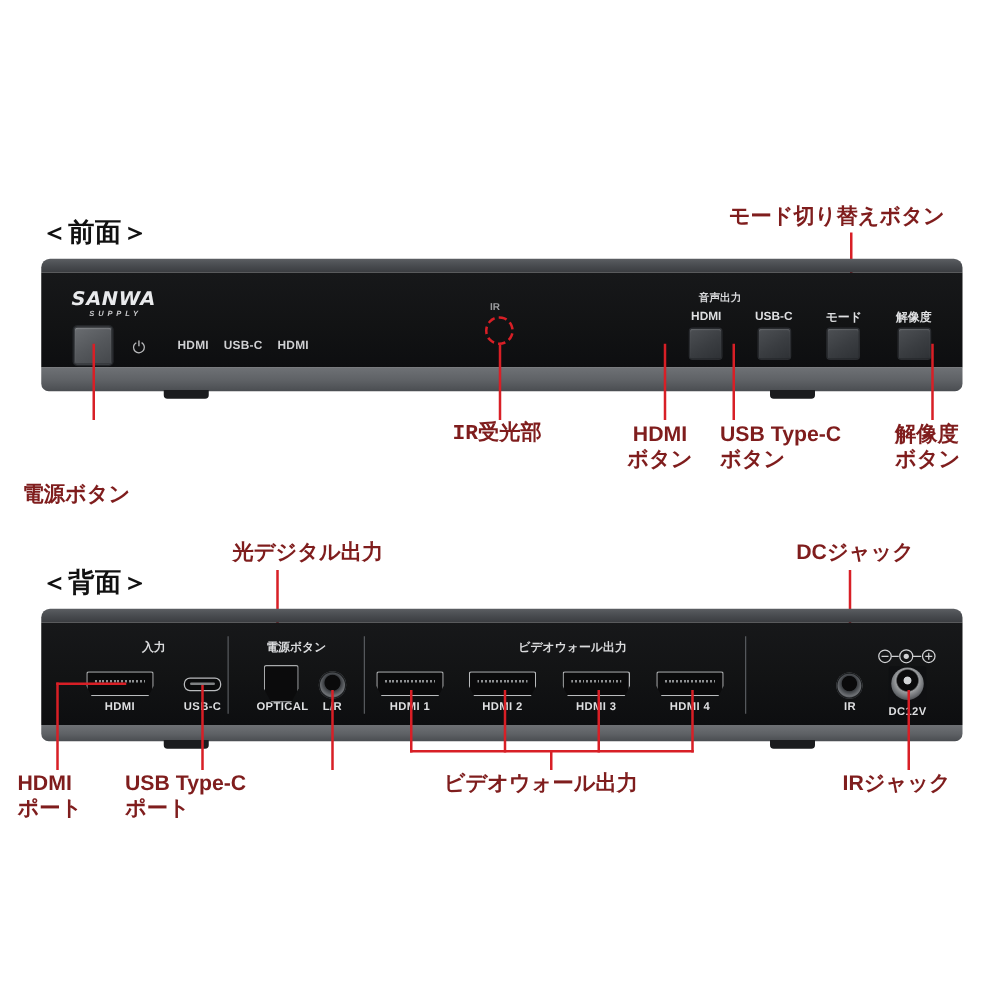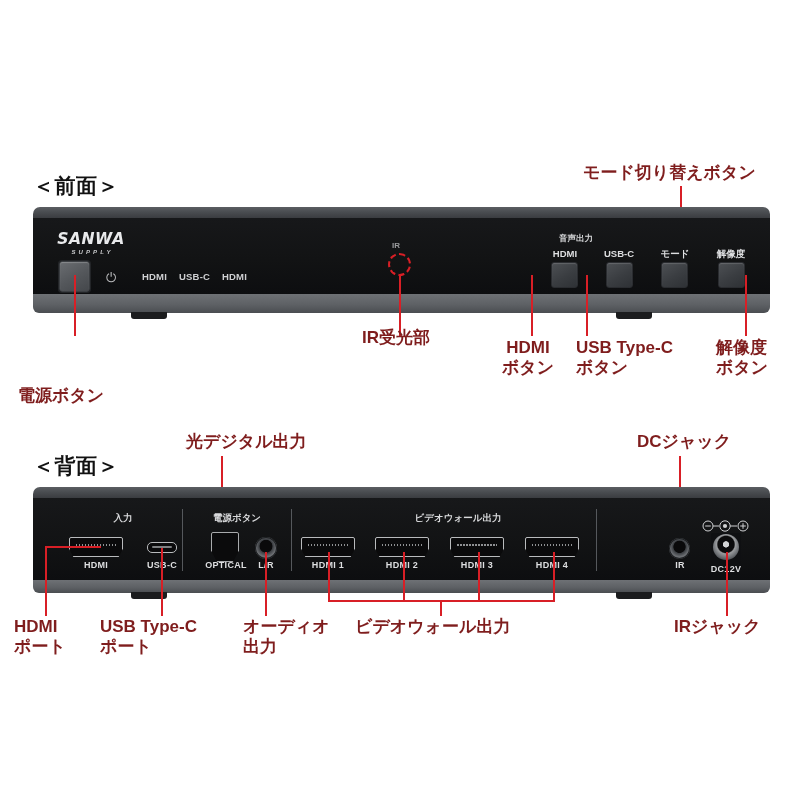--- a/index.html
+++ b/index.html
@@ -285,21 +285,21 @@
   <div class="lead lead-v" style="left:399px; top:276px; height:60px;"></div>
 
   <div class="lead lead-v" style="left:531px; top:275px; height:61px;"></div>
 
   <div class="lead lead-v" style="left:586px; top:275px; height:61px;"></div>
 
   <div class="lead lead-v" style="left:745px; top:275px; height:61px;"></div>
 
   <div class="abs callout" style="left:18px; top:338px;margin-top:48px;">電源ボタン</div>
 
-  <div class="abs callout" style="left:362px; top:328px;">IR受光部</div>
+  <div class="abs callout" style="left:362px; top:338px;font-family:Liberation Mono, monospace;">IR受光部</div>
 
   <div class="abs callout cl-lines center" style="left:488px; top:338px; width:80px;">
     <span>HDMI</span>
     <span>ボタン</span>
   </div>
 
   <div class="abs callout cl-lines" style="left:576px; top:338px;">
     <span>USB Type-C</span>
     <span>ボタン</span>
   </div>
@@ -396,22 +396,18 @@
   <div class="abs callout cl-lines" style="left:14px; top:617px;">
     <span>HDMI</span>
     <span>ポート</span>
   </div>
 
   <div class="abs callout cl-lines" style="left:100px; top:617px;">
     <span>USB Type-C</span>
     <span>ポート</span>
   </div>
 
-  <div class="abs callout cl-lines" style="left:243px; top:617px;">
-    <span>オーディオ</span>
-    <span>出力</span>
-  </div>
 
   <div class="abs callout" style="left:355px; top:617px;">ビデオウォール出力</div>
 
   <div class="abs callout" style="left:674px; top:617px;">IRジャック</div>
 
 </div>
 
 </body></html>

